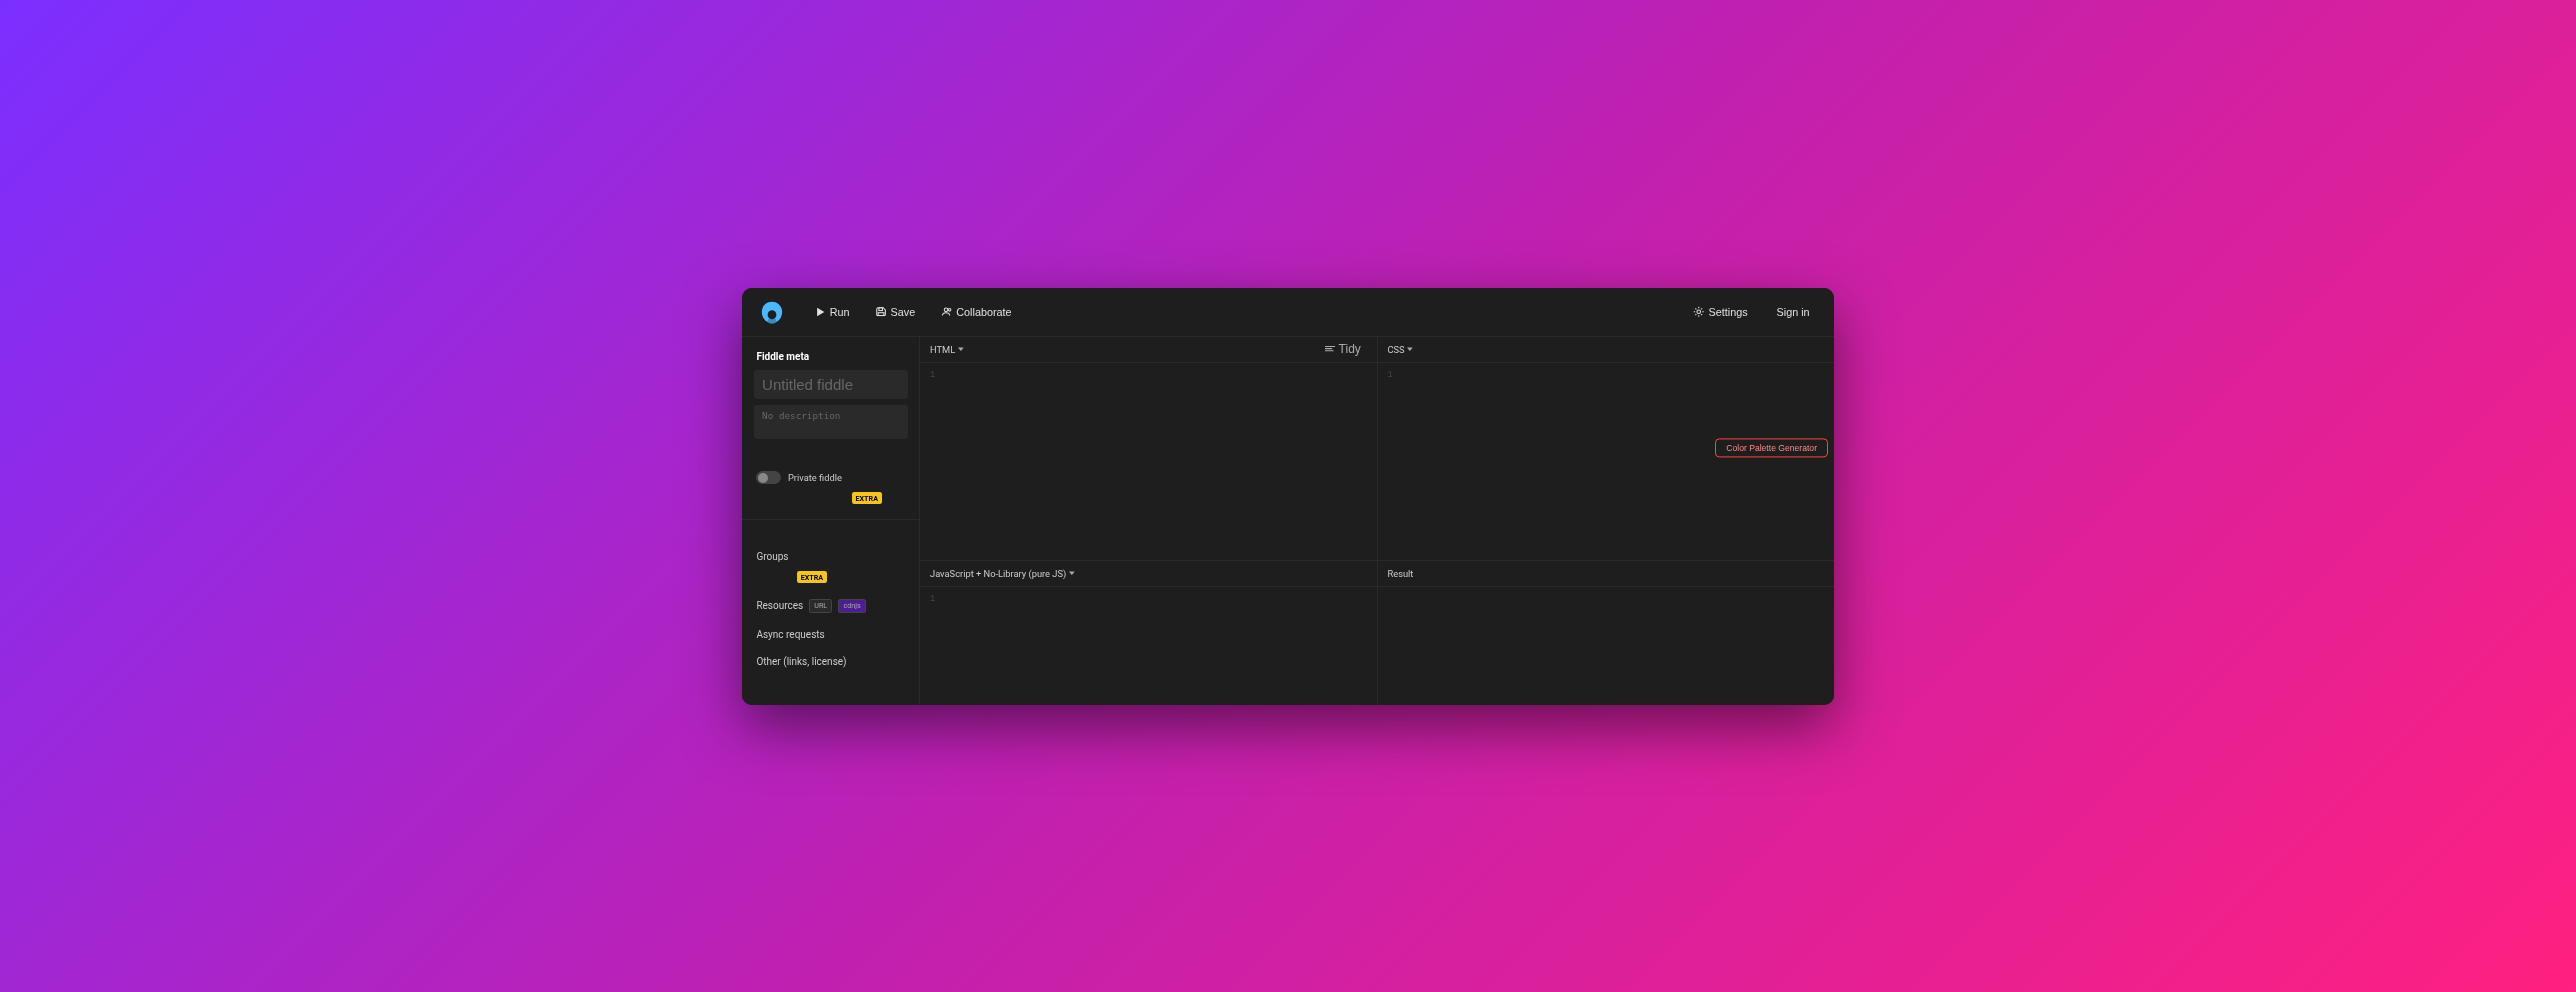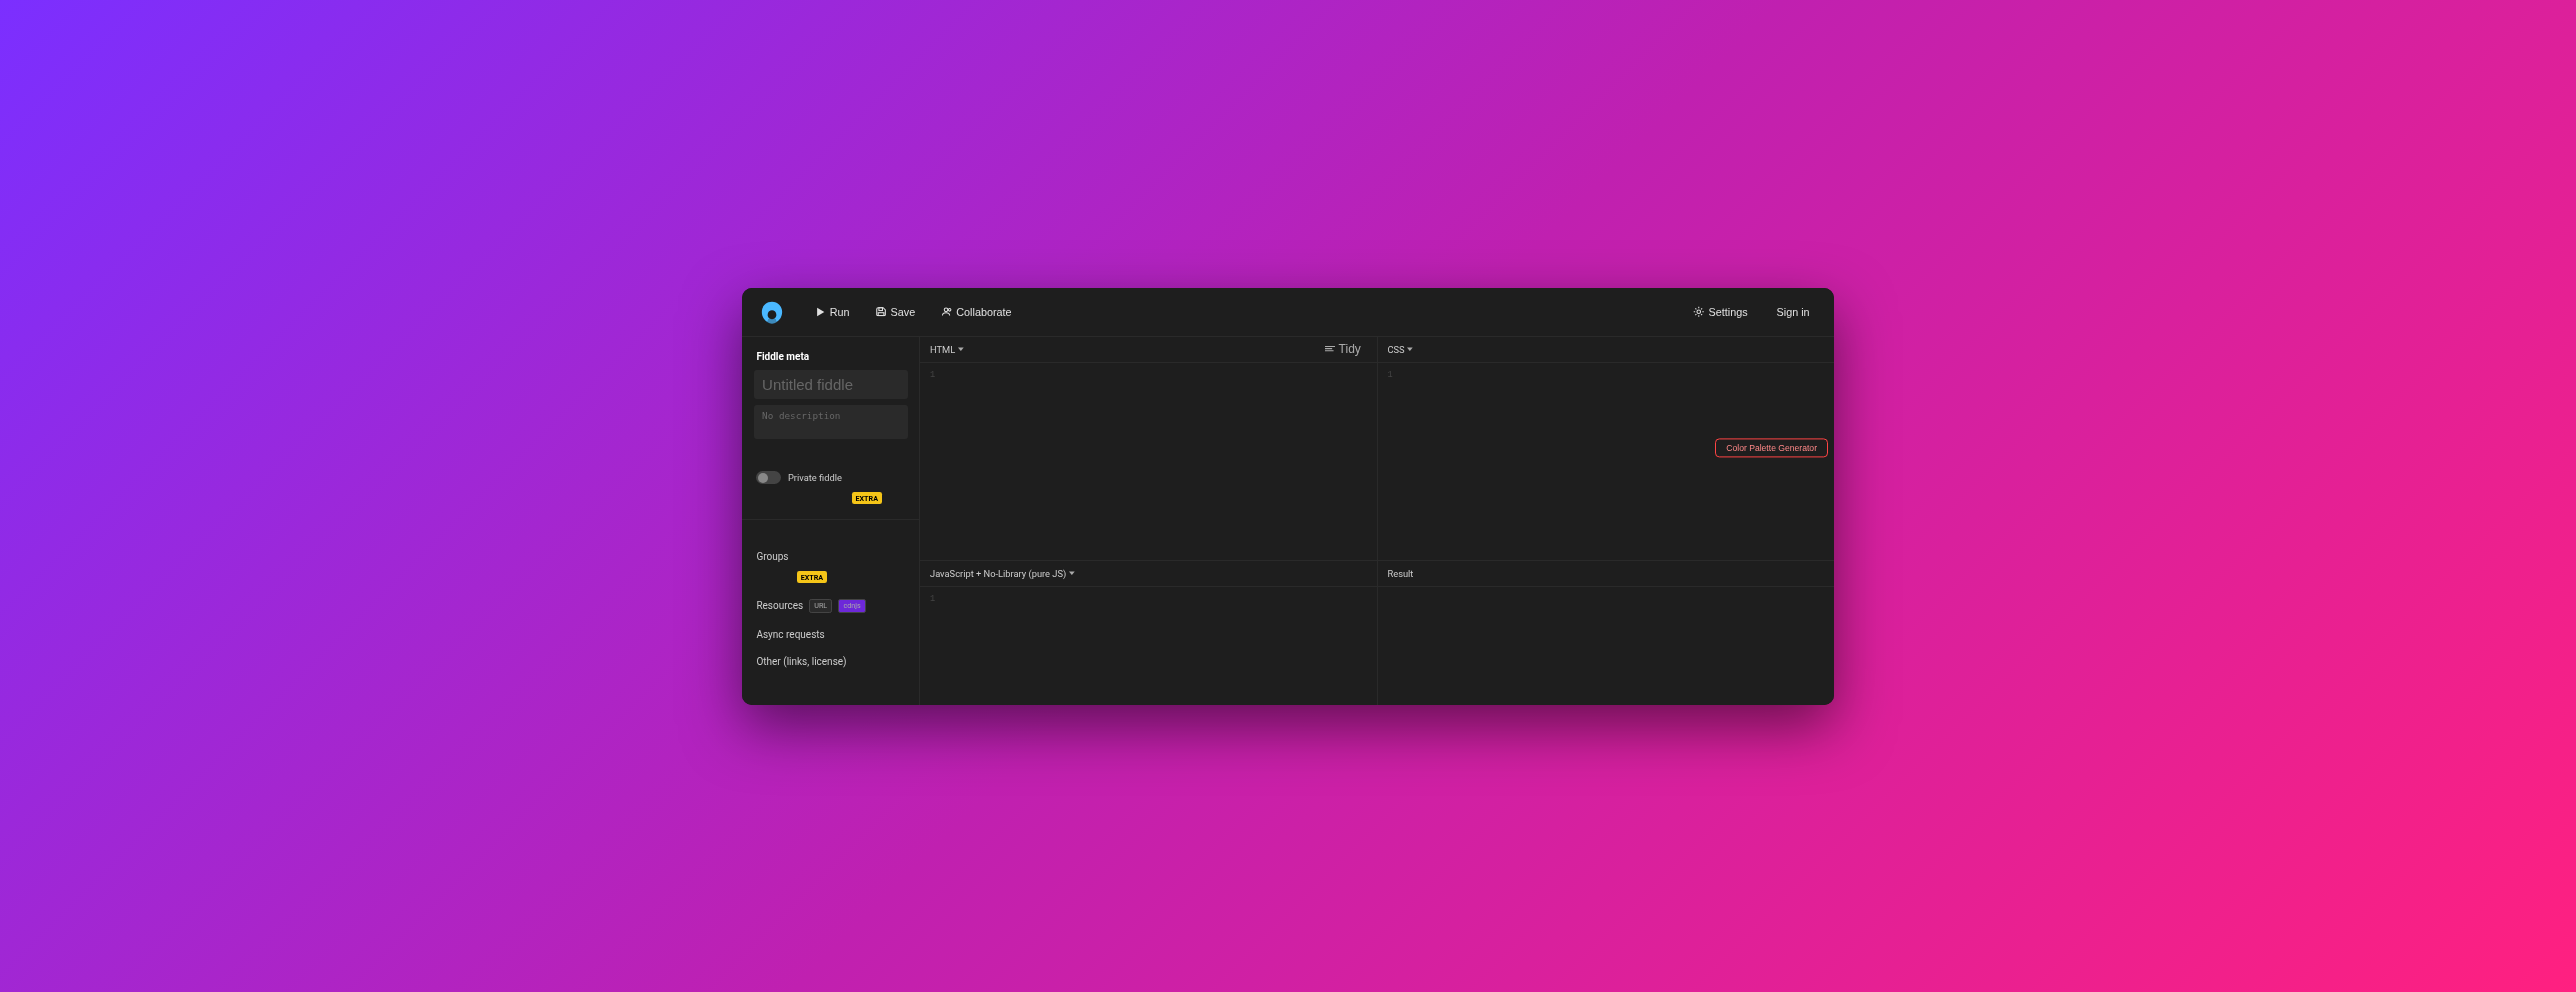--- a/index.html
+++ b/index.html
@@ -222,21 +222,21 @@
     .url-badge {
       background: #2a2a2a;
       border: 0.7px solid #444;
       color: #aaa;
       font-size: 7.2px;
       padding: 1.4px 4.3px;
       border-radius: 2.2px;
     }
 
     .cdnjs-badge {
-      background: #6d28d9;
+      background: #4c1d95;
       border: 0.7px solid #444;
       color: #aaa;
       font-size: 7.2px;
       padding: 1.4px 4.3px;
       border-radius: 2.2px;
     }
 
     
     .editor-area {
       flex: 1;

